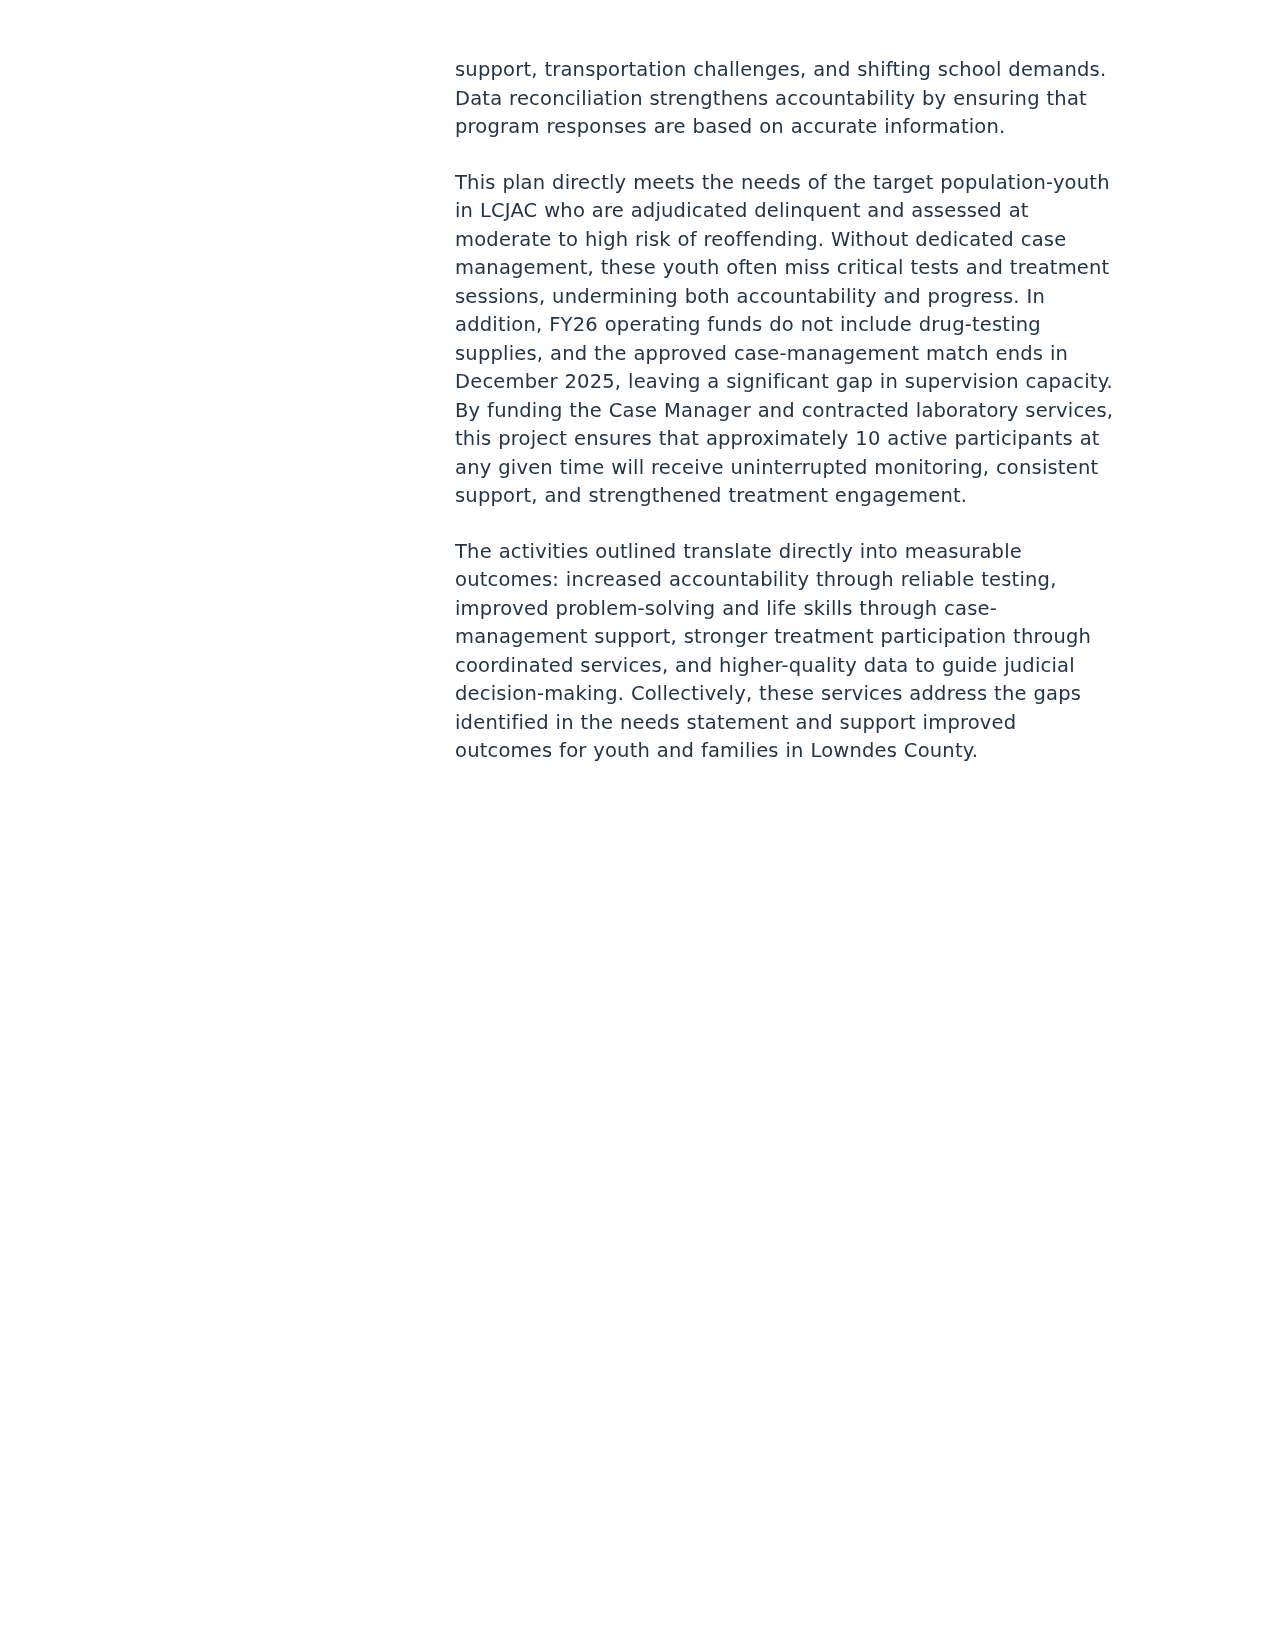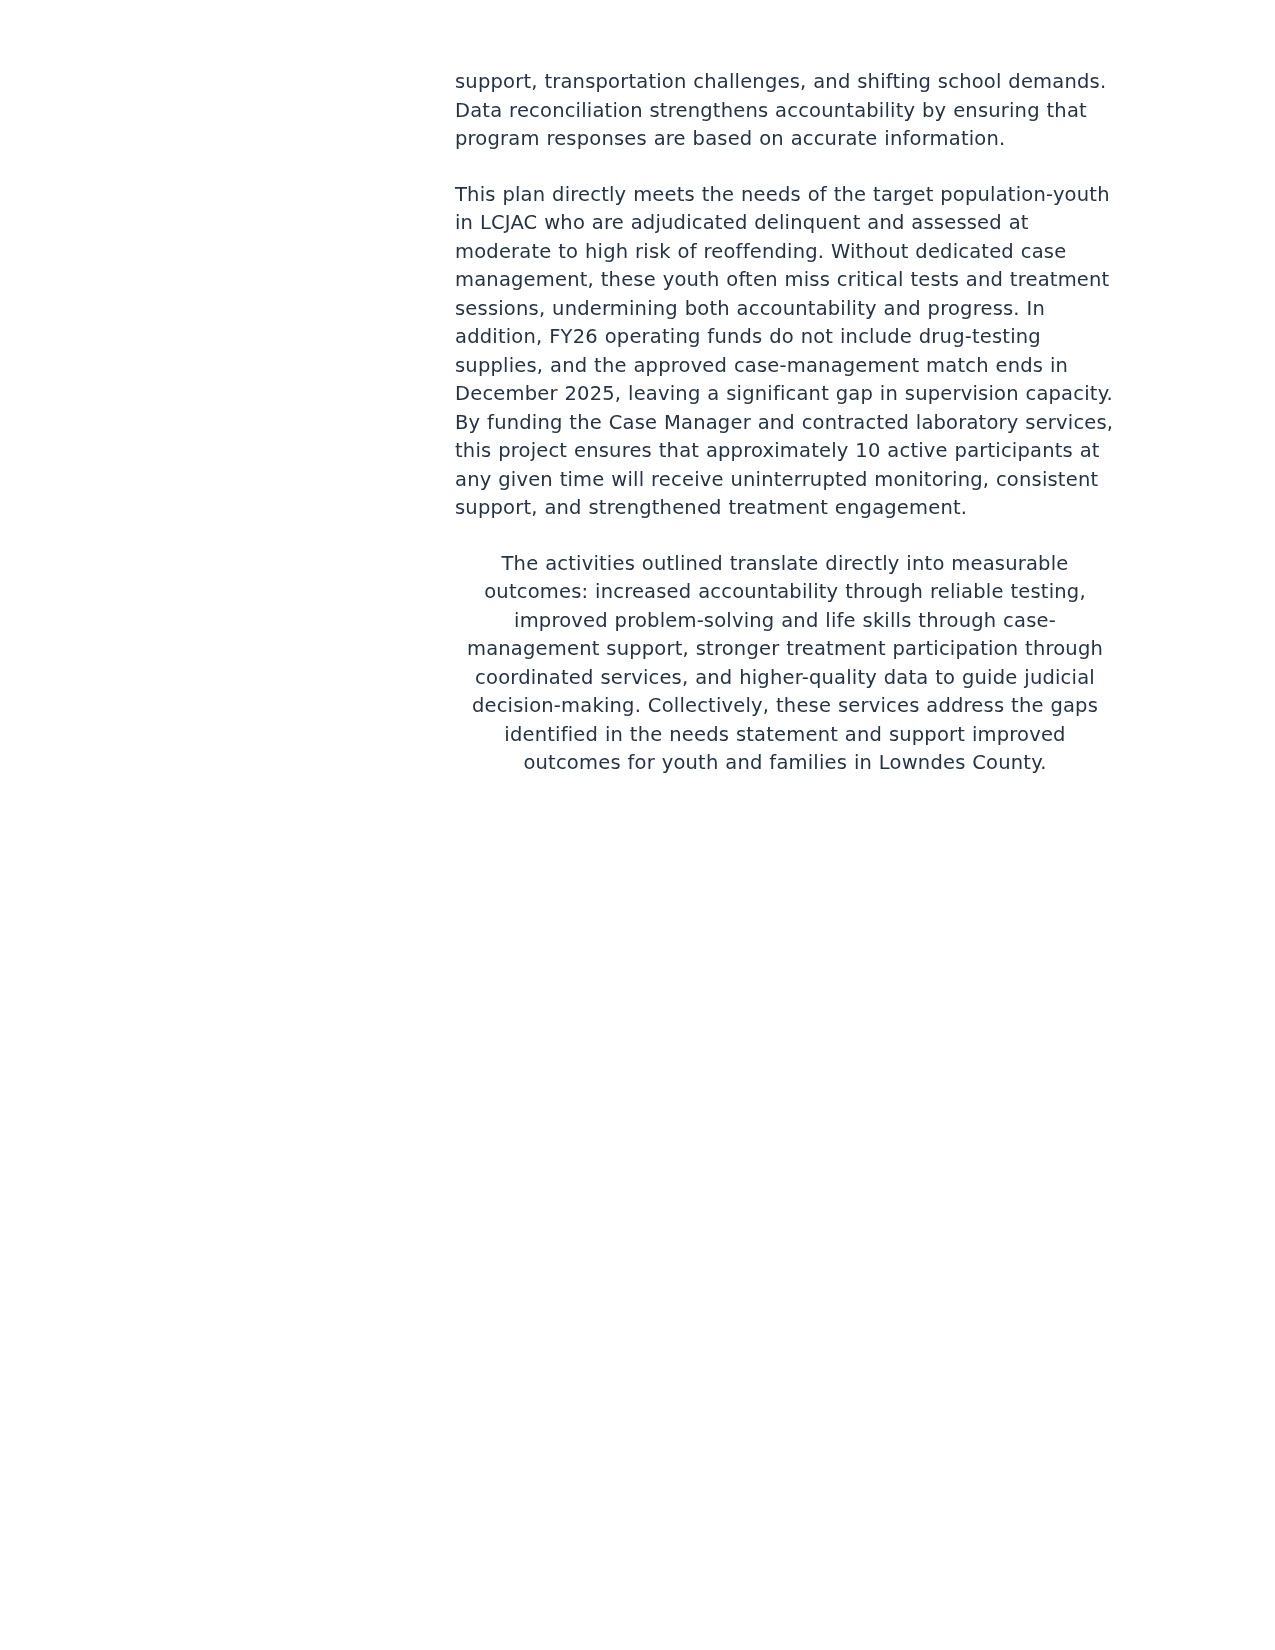--- a/index.html
+++ b/index.html
@@ -23,28 +23,27 @@
   .content {
     position: absolute;
     left: 455px;
     top: 52px;
     width: 660px;
   }
   .para {
     font-size: 19.5px;
     line-height: 28.5px;
     color: #243447;
-    margin: 16px 0 27px 0;
+    margin: 4px 0 27px 0;
     text-align: left;
     letter-spacing: 0.01em;
     word-spacing: 0.02em;
   }
   .para:last-child {
     margin-bottom: 0;
-    text-align: center;
   }
 </style>
 </head>
 <body>
 
 <div class="page">
   <div class="content">
     <p class="para">support, transportation challenges, and shifting school demands. Data reconciliation strengthens accountability by ensuring that program responses are based on accurate information.</p>
     <p class="para">This plan directly meets the needs of the target population-youth in LCJAC who are adjudicated delinquent and assessed at moderate to high risk of reoffending. Without dedicated case management, these youth often miss critical tests and treatment sessions, undermining both accountability and progress. In addition, FY26 operating funds do not include drug-testing supplies, and the approved case-management match ends in December 2025, leaving a significant gap in supervision capacity. By funding the Case Manager and contracted laboratory services, this project ensures that approximately 10 active participants at any given time will receive uninterrupted monitoring, consistent support, and strengthened treatment engagement.</p>
     <p class="para">The activities outlined translate directly into measurable outcomes: increased accountability through reliable testing, improved problem-solving and life skills through case-management support, stronger treatment participation through coordinated services, and higher-quality data to guide judicial decision-making. Collectively, these services address the gaps identified in the needs statement and support improved outcomes for youth and families in Lowndes County.</p>

